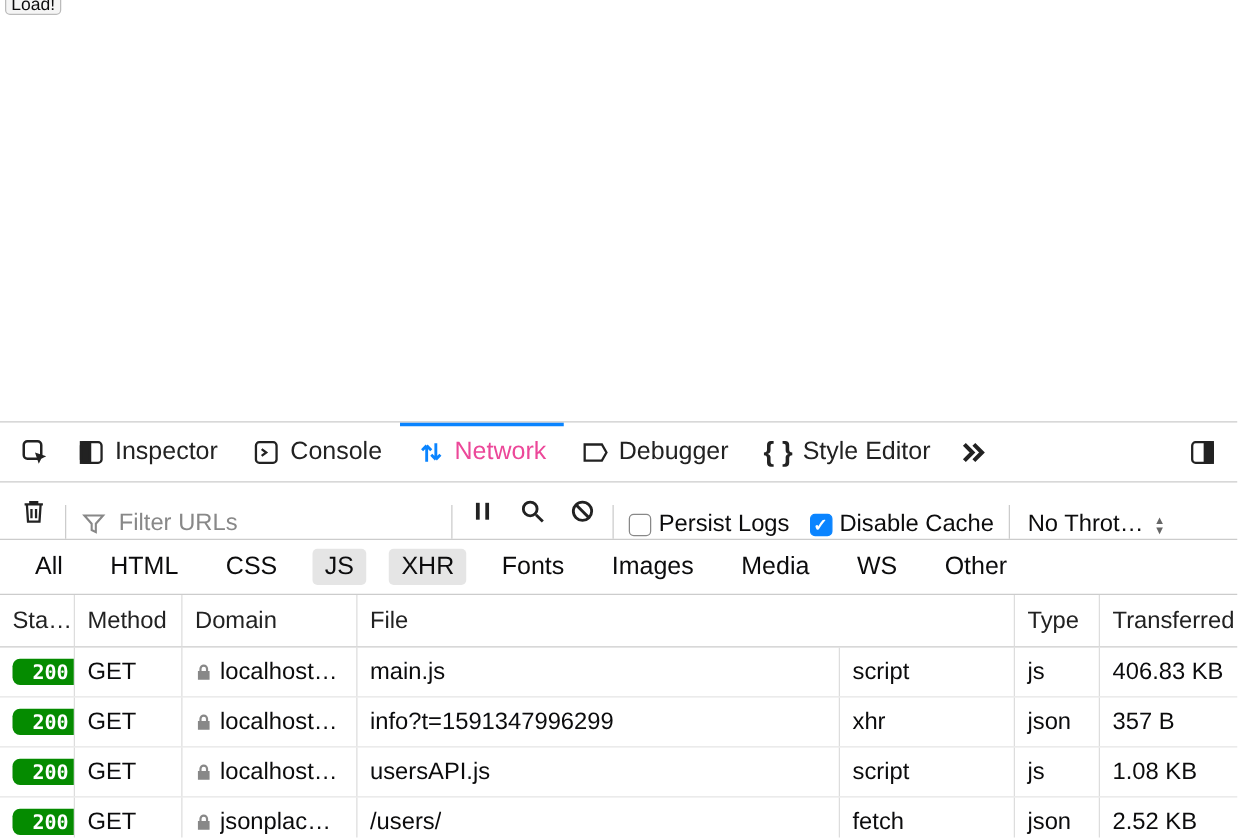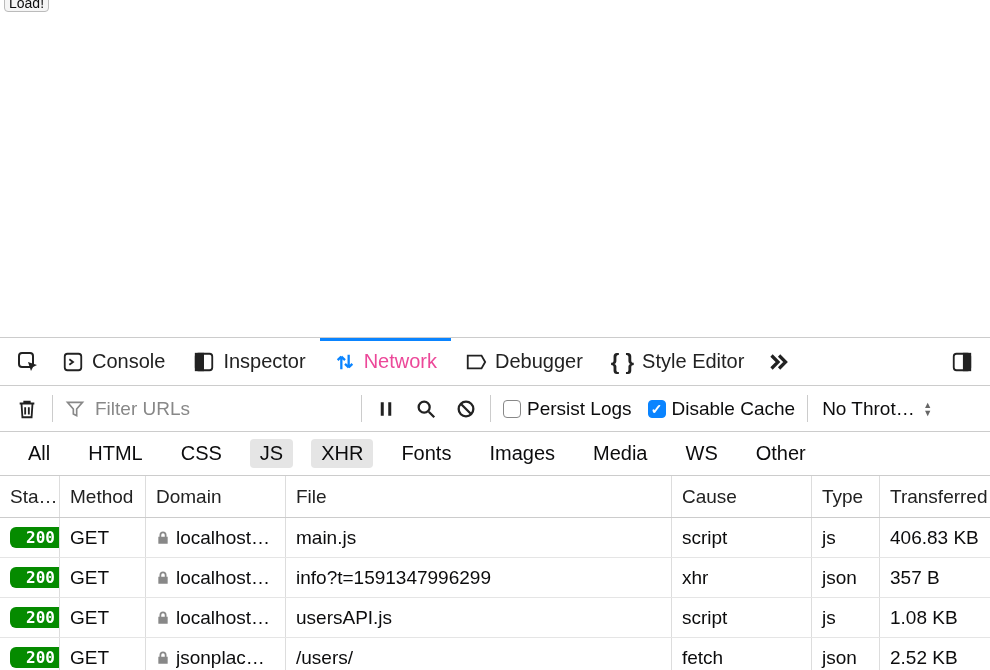--- a/index.html
+++ b/index.html
@@ -54,21 +54,21 @@
   .spacer { flex: 1; }
   .icon-btn {
     display: flex; align-items: center; justify-content: center;
     width: 40px; height: 100%;
     cursor: pointer;
   }
   
   .net-toolbar {
     height: 46px;
     display: flex;
-    align-items: center;
+    align-items: flex-end;
     border-bottom: 1px solid #ccc;
     padding: 0 6px;
     font-size: 19px;
     gap: 0;
   }
   .trash { width: 42px; display:flex; align-items:center; justify-content:center; height:100%; cursor:pointer; }
   .vr { width:1px; height:60%; background:#ccc; margin: 0 4px; }
   .filter-box {
     display:flex; align-items:center; gap:8px;
     padding: 0 8px; color:#777;
@@ -146,31 +146,31 @@
   <div class="icon-btn">
     <svg width="24" height="24" viewBox="0 0 24 24" fill="none" stroke="#222" stroke-width="2">
       <rect x="3" y="3" width="14" height="14" rx="3"></rect>
         <path d="M12 12 L21 15 L17 17 L15 21 Z" fill="#222" stroke="none"></path>
     </svg>
   </div>
 
   <div class="dt-tab">
     <svg width="22" height="22" viewBox="0 0 24 24" fill="none" stroke="#222" stroke-width="2">
       <rect x="3" y="3" width="18" height="18" rx="3"></rect>
+        <rect x="3" y="3" width="8" height="18" fill="#222"></rect>
+    </svg>
+    <span>Inspector</span>
+  </div>
+
+  <div class="dt-tab">
+    <svg width="22" height="22" viewBox="0 0 24 24" fill="none" stroke="#222" stroke-width="2">
+      <rect x="3" y="3" width="18" height="18" rx="3"></rect>
         <path d="M8 9 L12 12 L8 15"></path>
     </svg>
     <span>Console</span>
-  </div>
-
-  <div class="dt-tab">
-    <svg width="22" height="22" viewBox="0 0 24 24" fill="none" stroke="#222" stroke-width="2">
-      <rect x="3" y="3" width="18" height="18" rx="3"></rect>
-        <rect x="3" y="3" width="8" height="18" fill="#222"></rect>
-    </svg>
-    <span>Inspector</span>
   </div>
 
   <div class="dt-tab active">
     <svg width="22" height="22" viewBox="0 0 24 24" fill="none" stroke="#0a84ff" stroke-width="2.5">
       <path d="M8 20 V6 M8 6 L4 10 M8 6 L12 10"></path>
         <path d="M16 4 V18 M16 18 L12 14 M16 18 L20 14"></path>
     </svg>
     <span>Network</span>
   </div>
 
@@ -266,21 +266,20 @@
     <span class="pill">WS</span>
     <span class="pill">Other</span>
   </div>
 
 <div class="net-table">
   <div class="thead">
     <div class="cell c-status">Sta…</div>
     <div class="cell c-method">Method</div>
     <div class="cell c-domain">Domain</div>
     <div class="cell c-file">File</div>
-    <div class="cell c-cause">Cause</div>
     <div class="cell c-type">Type</div>
     <div class="cell c-trans">Transferred</div>
   </div>
   <div id="tbody">
       <div class="trow">
         <div class="cell c-status">
           <span class="status-badge">200</span>
         </div>
         <div class="cell c-method">GET</div>
         <div class="cell c-domain">

